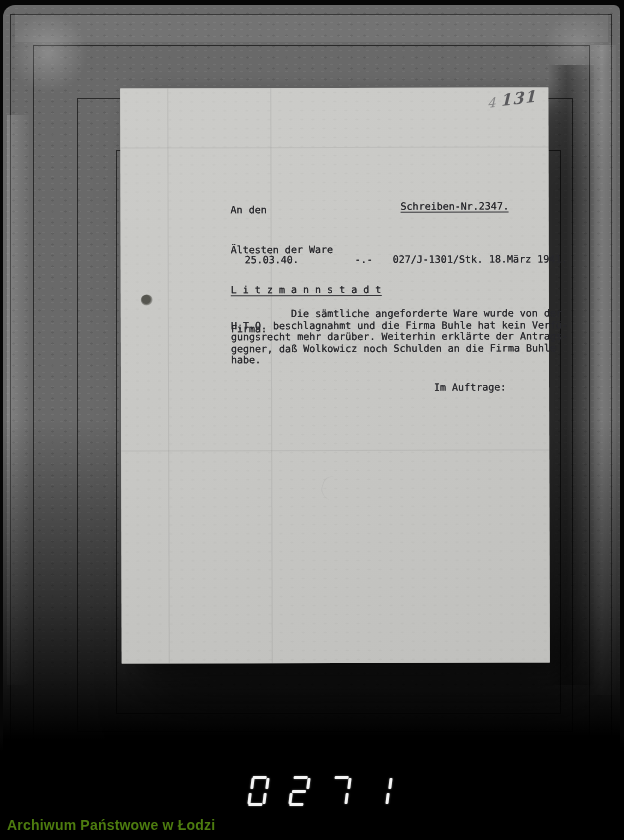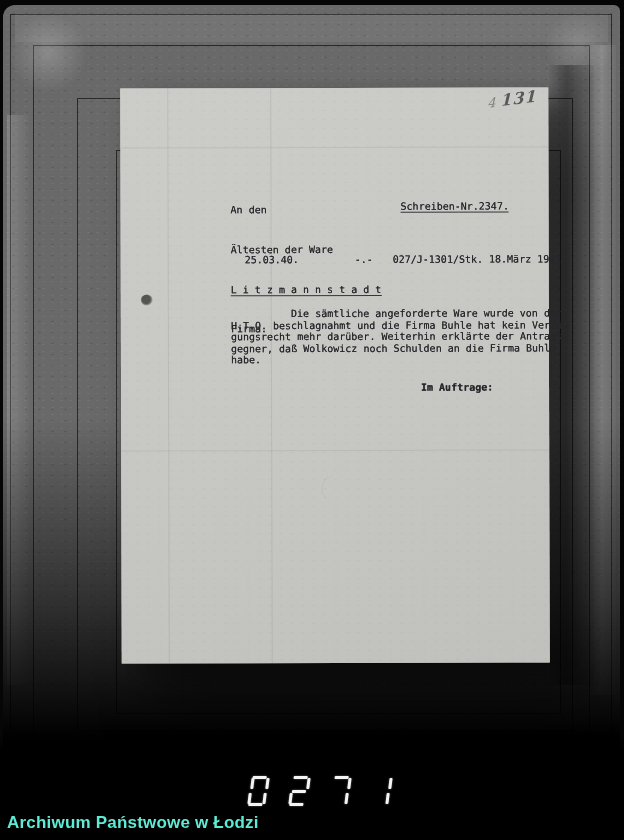--- a/index.html
+++ b/index.html
@@ -54,21 +54,21 @@
   .tw{position:absolute;color:#26262a;font-size:10px;line-height:11.6px;white-space:pre;
       text-shadow:0 0 0.6px rgba(45,45,50,0.85);}
   .addr{top:89px;left:110px;line-height:13.2px;}
   .ul{border-bottom:1px solid rgba(38,38,42,0.9);display:inline-block;line-height:10px;text-align:right;}
   .schreiben{top:113px;left:280px;}
   .date-l{top:166px;left:124px;}
   .date-m{top:166px;left:234px;}
   .date-r{top:166px;left:272px;}
   .subject{top:191px;left:110px;}
   .body{top:220px;left:110px;}
-  .closing{top:294px;left:300px;font-weight:bold;}
+  .closing{top:294px;left:313px;}
 
   
   .handwriting{position:absolute;left:368px;top:2px;color:#46464a;
       font-family:"DejaVu Serif",serif;font-style:italic;
       transform:rotate(-7deg) skewX(-10deg);white-space:nowrap;}
   .hw-prefix{font-size:13px;opacity:0.55;margin-right:5px;}
   .hw-number{font-size:16px;font-weight:bold;opacity:0.85;letter-spacing:1px;}
 
   
   .bottom-bar{position:absolute;left:0;right:0;bottom:0;height:88px;background:#000;}
@@ -78,22 +78,22 @@
   .seg-digit{position:relative;width:20px;height:30px;transform:skewX(-7deg);}
   .seg{position:absolute;background:#f4f4f4;border-radius:1px;
        box-shadow:0 0 2px rgba(255,255,255,0.45);}
   .seg-a{left:3px;top:0;width:14px;height:3px;}
   .seg-b{right:0;top:2px;width:3px;height:11px;}
   .seg-c{right:1px;top:17px;width:3px;height:11px;}
   .seg-d{left:2px;bottom:0;width:14px;height:3px;}
   .seg-e{left:1px;top:17px;width:3px;height:11px;}
   .seg-f{left:2px;top:2px;width:3px;height:11px;}
   .seg-g{left:3px;top:13.5px;width:14px;height:3px;}
-  .archive-label{position:absolute;left:7px;bottom:7px;color:#5eead4;
-      font-family:"Liberation Sans",sans-serif;font-weight:bold;font-size:17px;
+  .archive-label{position:absolute;left:7px;bottom:7px;color:#4d7c0f;
+      font-family:"Liberation Sans",sans-serif;font-weight:bold;font-size:14px;
       letter-spacing:0.2px;}
 </style>
 </head>
 <body>
 
 <div class="scene">
 
   <div class="mat">
     <div class="frame-rect r1"></div>
     <div class="frame-rect r2"></div>

